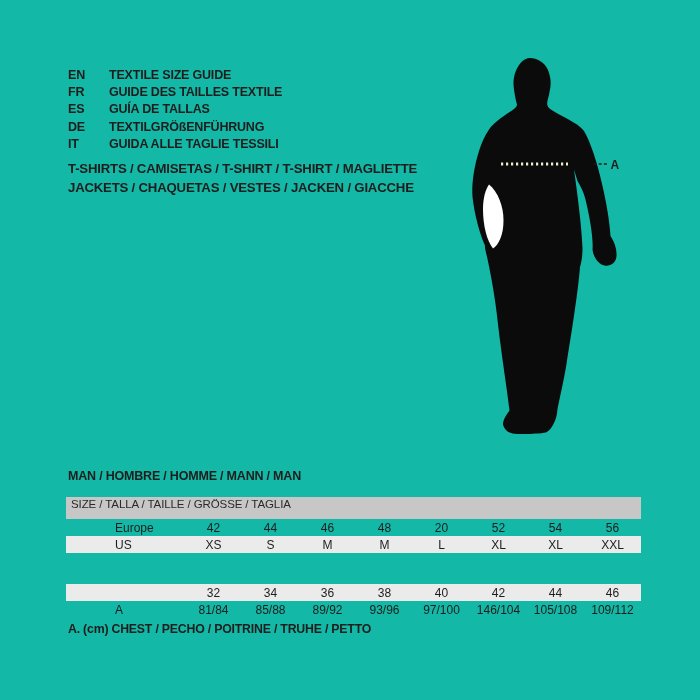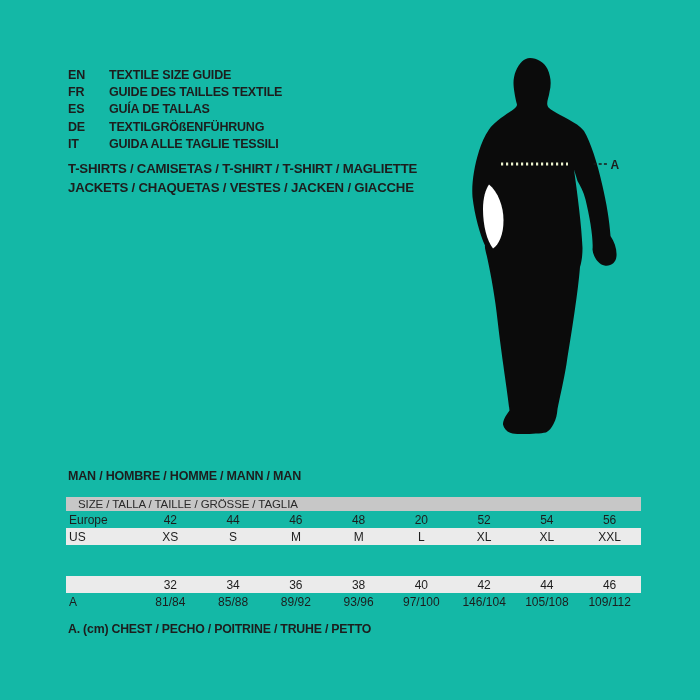--- a/index.html
+++ b/index.html
@@ -15,24 +15,24 @@
   
   .product-lines{position:absolute;left:68px;top:160px;font-weight:bold;
                  font-size:13.2px;line-height:18.6px;letter-spacing:-0.2px;white-space:nowrap;}
   
   .figure-svg{position:absolute;left:440px;top:40px;}
   
   .section-title{position:absolute;left:68px;top:469px;font-weight:bold;
                  font-size:12.5px;letter-spacing:-0.2px;white-space:nowrap;}
   
   .size-table{position:absolute;left:66px;top:497px;width:575px;font-size:12px;}
-  .thead{height:14px;line-height:15px;padding-left:12px;font-size:11.5px;
+  .thead{height:22px;line-height:15px;padding-left:5px;font-size:11.5px;
          color:#2a2a2a;letter-spacing:-0.1px;white-space:nowrap;}
   .trow{display:flex;height:17px;align-items:center;}
-  .tlabel{width:70px;flex:0 0 70px;padding-left:3px;text-align:left;}
+  .tlabel{width:70px;flex:0 0 70px;padding-left:3px;text-align:left;margin-left:46px;}
   .tcell{flex:1;text-align:center;}
   
   .footnote{position:absolute;left:68px;top:622px;font-weight:bold;
             font-size:12.3px;letter-spacing:-0.2px;white-space:nowrap;}
 </style>
 </head>
 <body>
 
 <div class="canvas">
 

